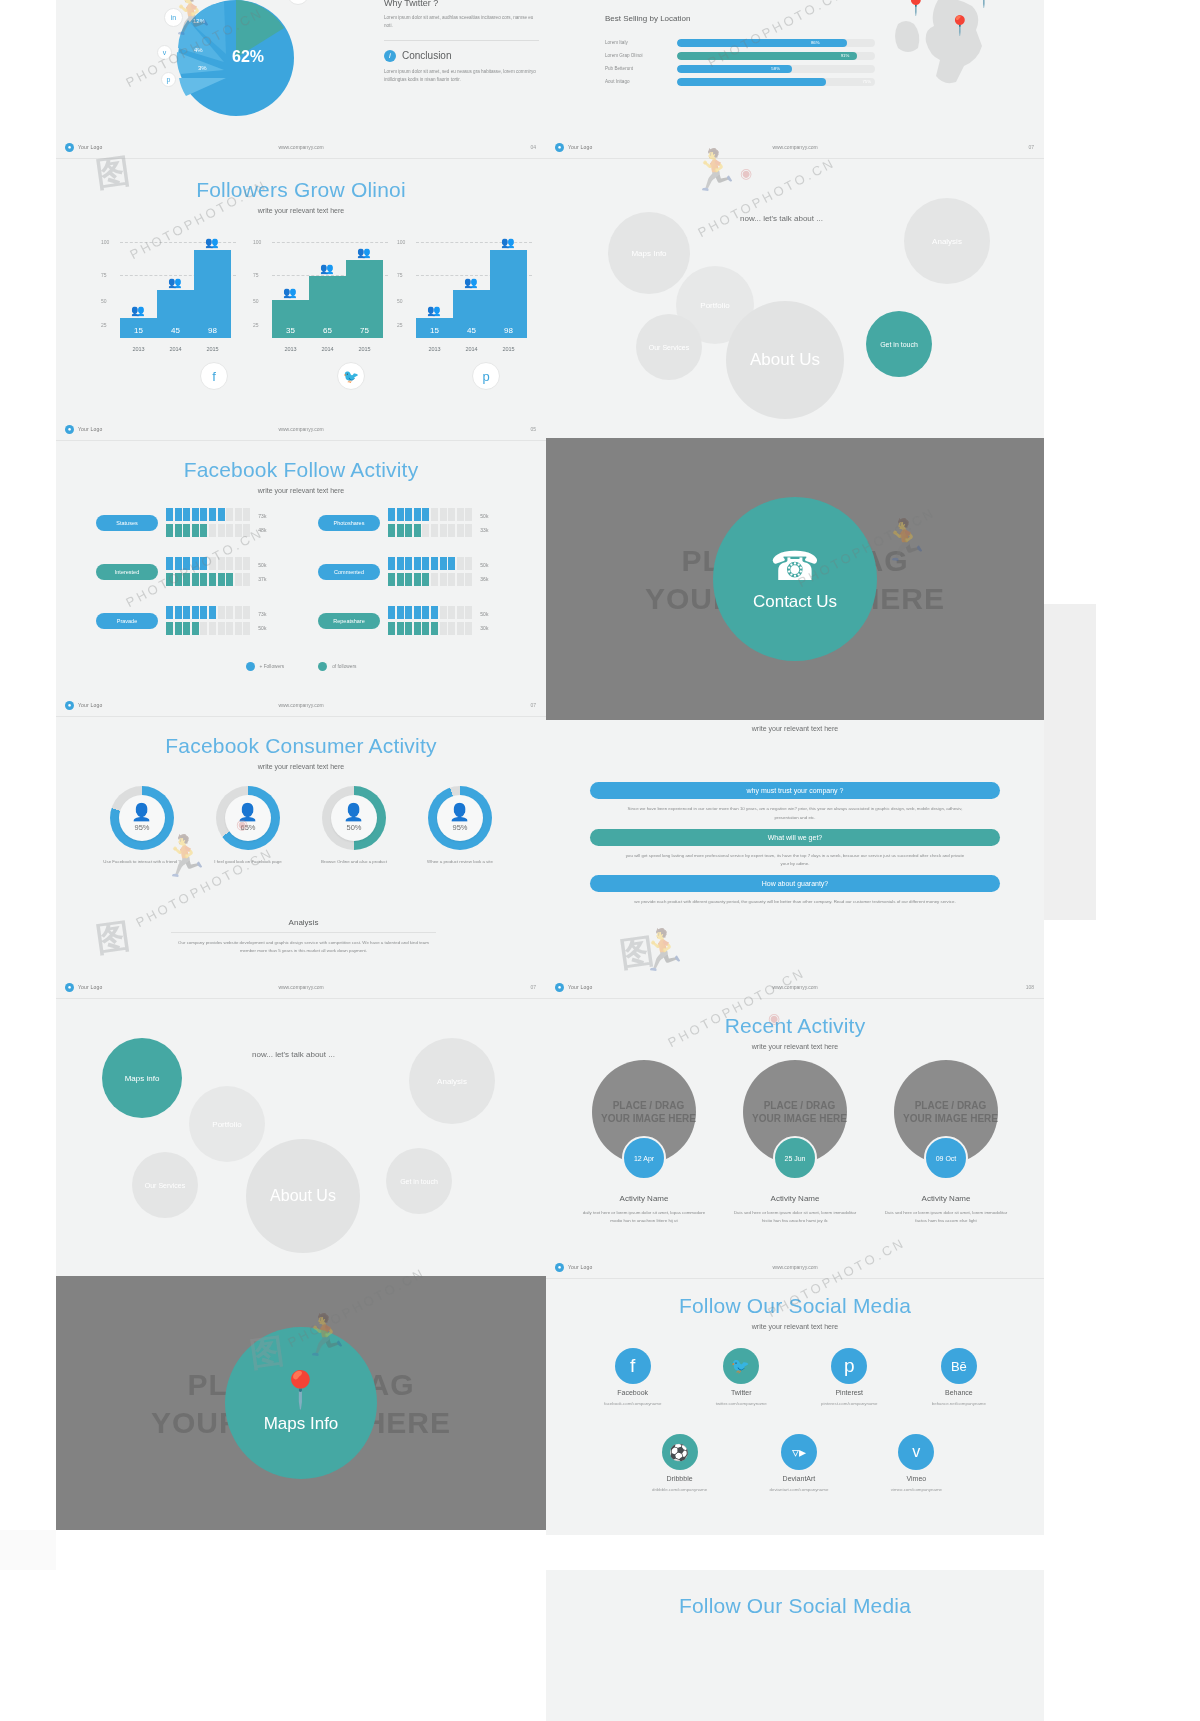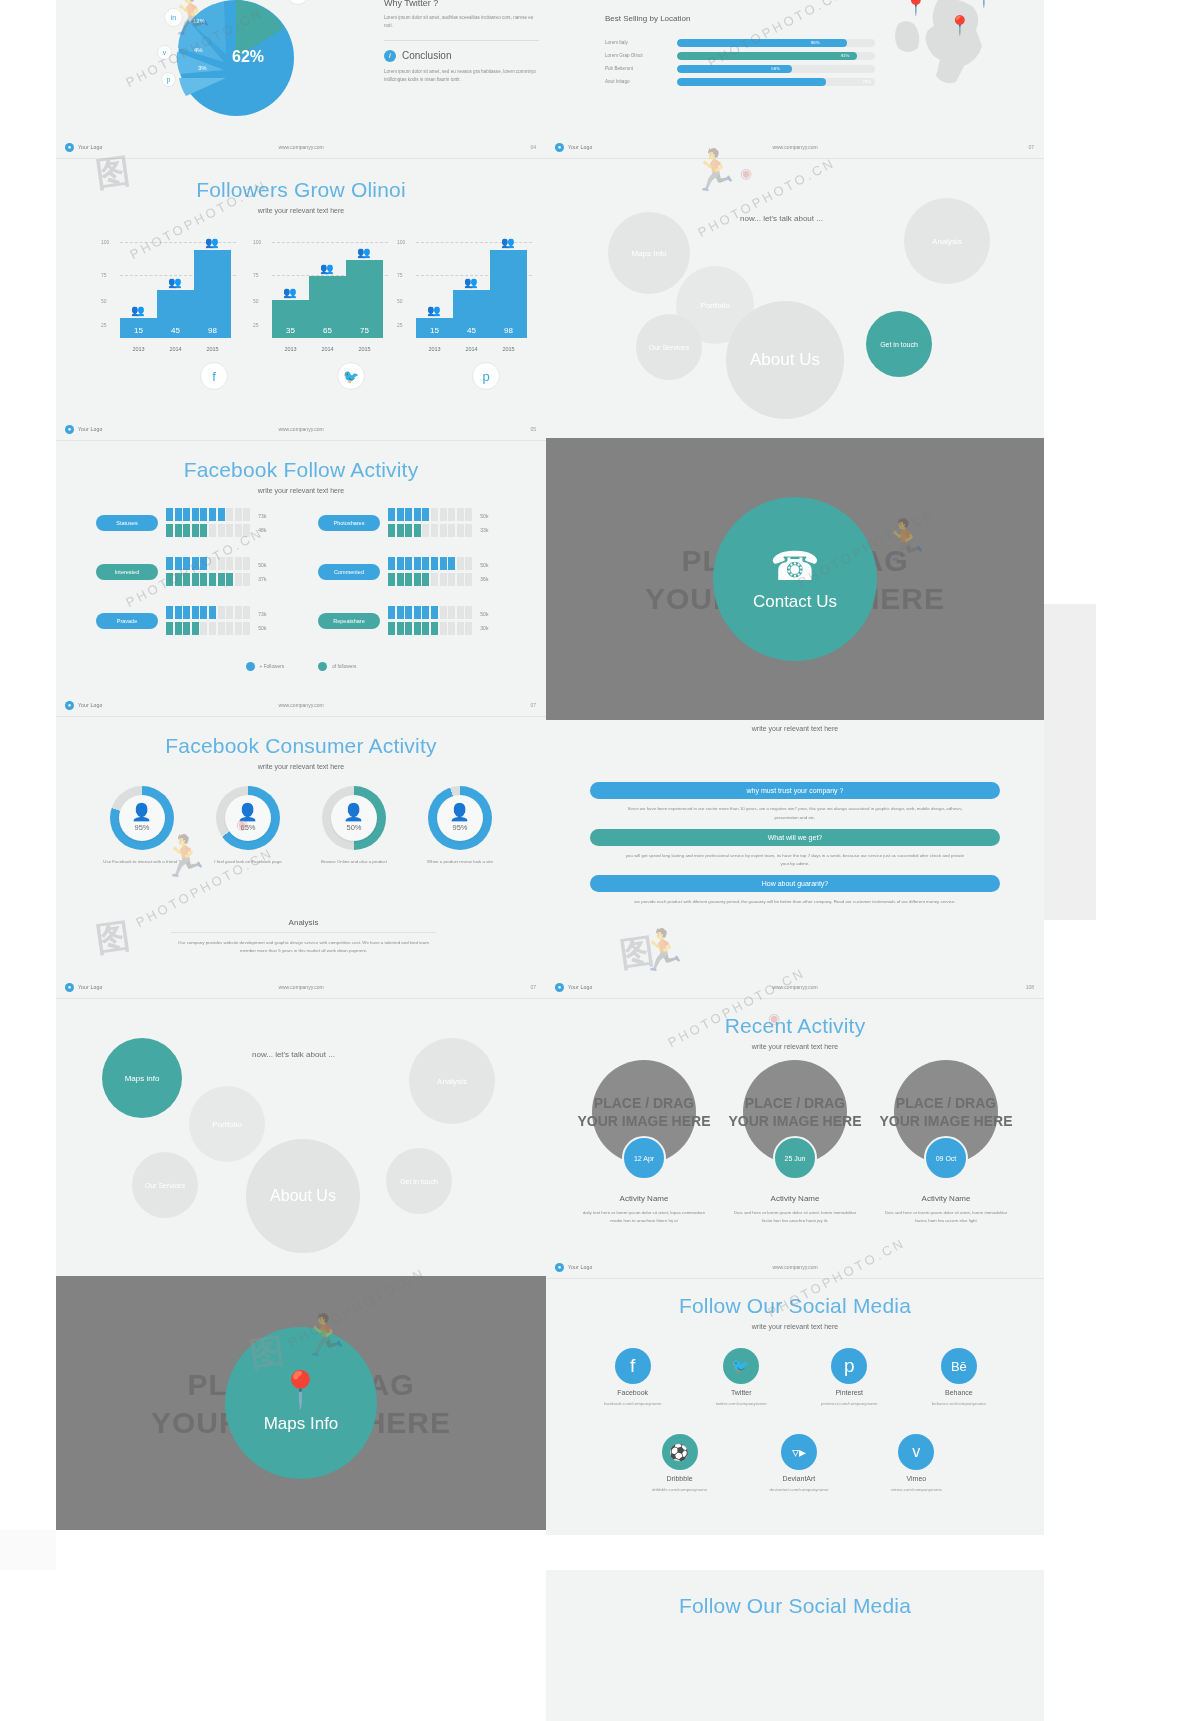--- a/index.html
+++ b/index.html
@@ -95,22 +95,22 @@
 
   
   .faq-bar{
     height:17px;border-radius:9px;display:flex;align-items:center;justify-content:center;
     color:#fff;font-size:7px;
   }
 
   
   .ph-circle{
     width:104px;height:104px;border-radius:50%;background:#8c8c8c;
-    display:flex;align-items:center;justify-content:center;
-    color:#6e6e6e;font-size:14px;font-weight:700;text-align:center;line-height:1.3;
+    display:flex;align-items:center;justify-content:flex-end;
+    color:#6e6e6e;font-size:10px;font-weight:700;text-align:center;line-height:1.3;
   }
   .date-badge{
     width:40px;height:40px;border-radius:50%;display:flex;align-items:center;justify-content:center;
     color:#fff;font-size:7px;position:absolute;left:50%;transform:translateX(-50%);bottom:-16px;
     border:2px solid #f2f3f3;
   }
   .act-name{font-size:8px;color:#5e6061;text-align:center;}
 
   
   .soc-item{display:flex;flex-direction:column;align-items:center;gap:5px;}

